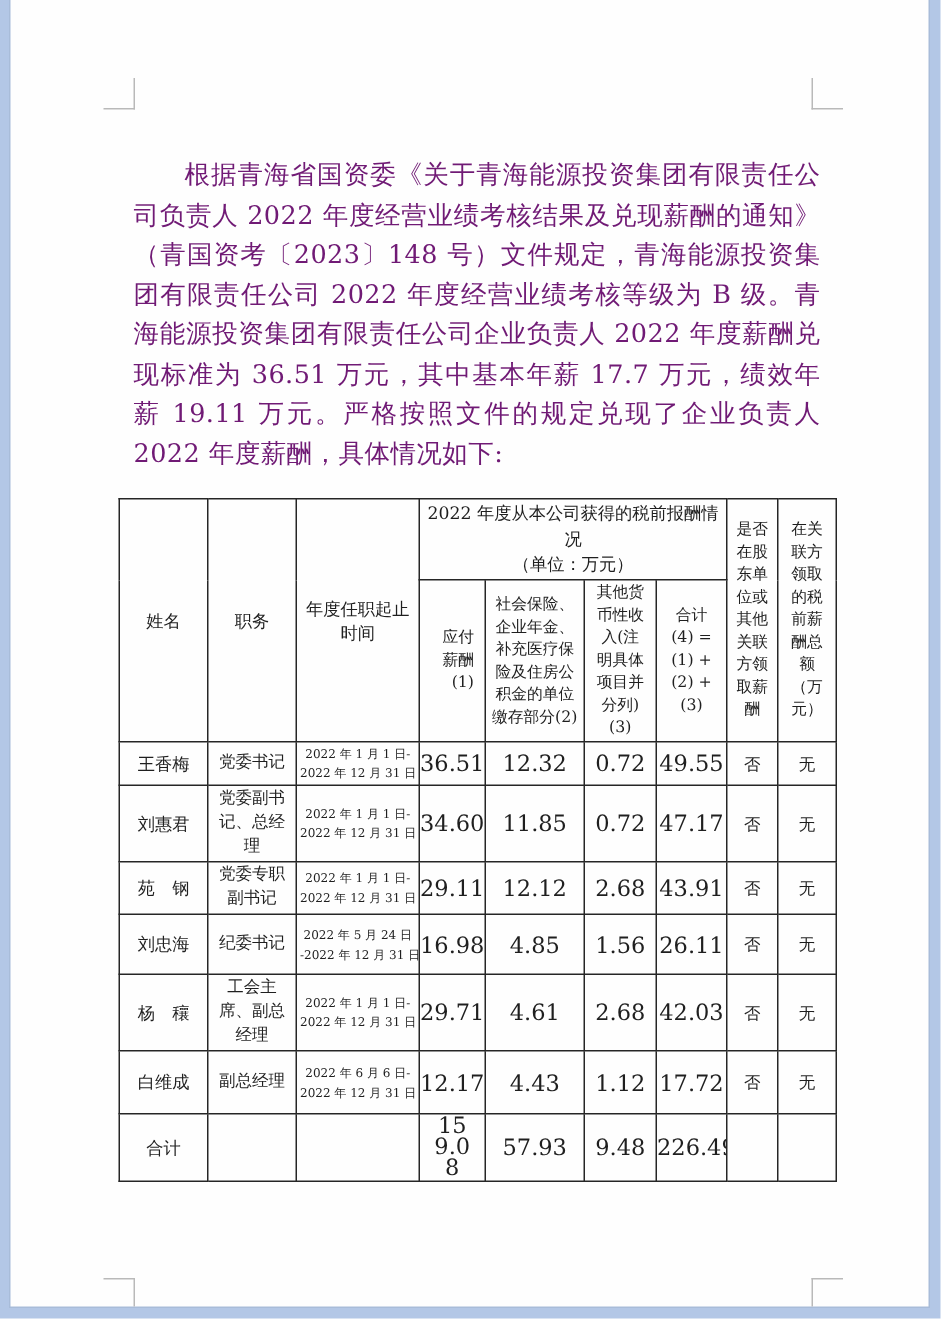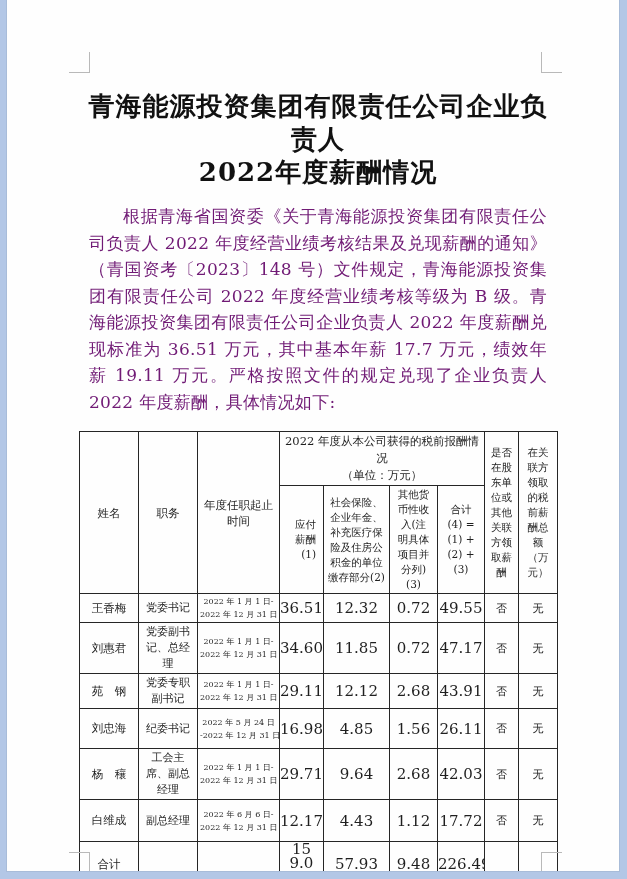--- a/index.html
+++ b/index.html
@@ -65,24 +65,20 @@
 </head>
 <body>
 
 <div class="page">
   <div class="mark mark-tl"></div>
   <div class="mark mark-tr"></div>
   <div class="mark mark-bl"></div>
   <div class="mark mark-br"></div>
 
   <div class="content">
-    <h1>
-      <span>青海能源投资集团有限责任公司企业负责人</span>
-      <span>2022年度薪酬情况</span>
-    </h1>
 
     <p class="body-par">根据青海省国资委《关于青海能源投资集团有限责任公司负责人 2022 年度经营业绩考核结果及兑现薪酬的通知》（青国资考〔2023〕148 号）文件规定，青海能源投资集团有限责任公司 2022 年度经营业绩考核等级为 B 级。青海能源投资集团有限责任公司企业负责人 2022 年度薪酬兑现标准为 36.51 万元，其中基本年薪 17.7 万元，绩效年薪 19.11 万元。严格按照文件的规定兑现了企业负责人 2022 年度薪酬，具体情况如下:</p>
 
     <table>
       <colgroup>
         <col style="width:59px">
           <col style="width:59px">
           <col style="width:82px">
         <col style="width:44px">
           <col style="width:66px">
@@ -177,21 +173,21 @@
         </tr>
 
         <tr class="rh-e">
           <td class="cell-name">杨　穰</td>
           <td class="cell-pos">工会主席、副总经理</td>
           <td class="cell-date">
             <span>2022 年 1 月 1 日-</span>
             <span>2022 年 12 月 31 日</span>
           </td>
           <td class="cell-num">29.71</td>
-          <td class="cell-num">9.64</td>
+          <td class="cell-num">4.61</td>
           <td class="cell-num">2.68</td>
           <td class="cell-num">42.03</td>
           <td class="cell-flag">否</td>
           <td class="cell-flag">无</td>
         </tr>
 
         <tr class="rh-f">
           <td class="cell-name">白维成</td>
           <td class="cell-pos">副总经理</td>
           <td class="cell-date">

